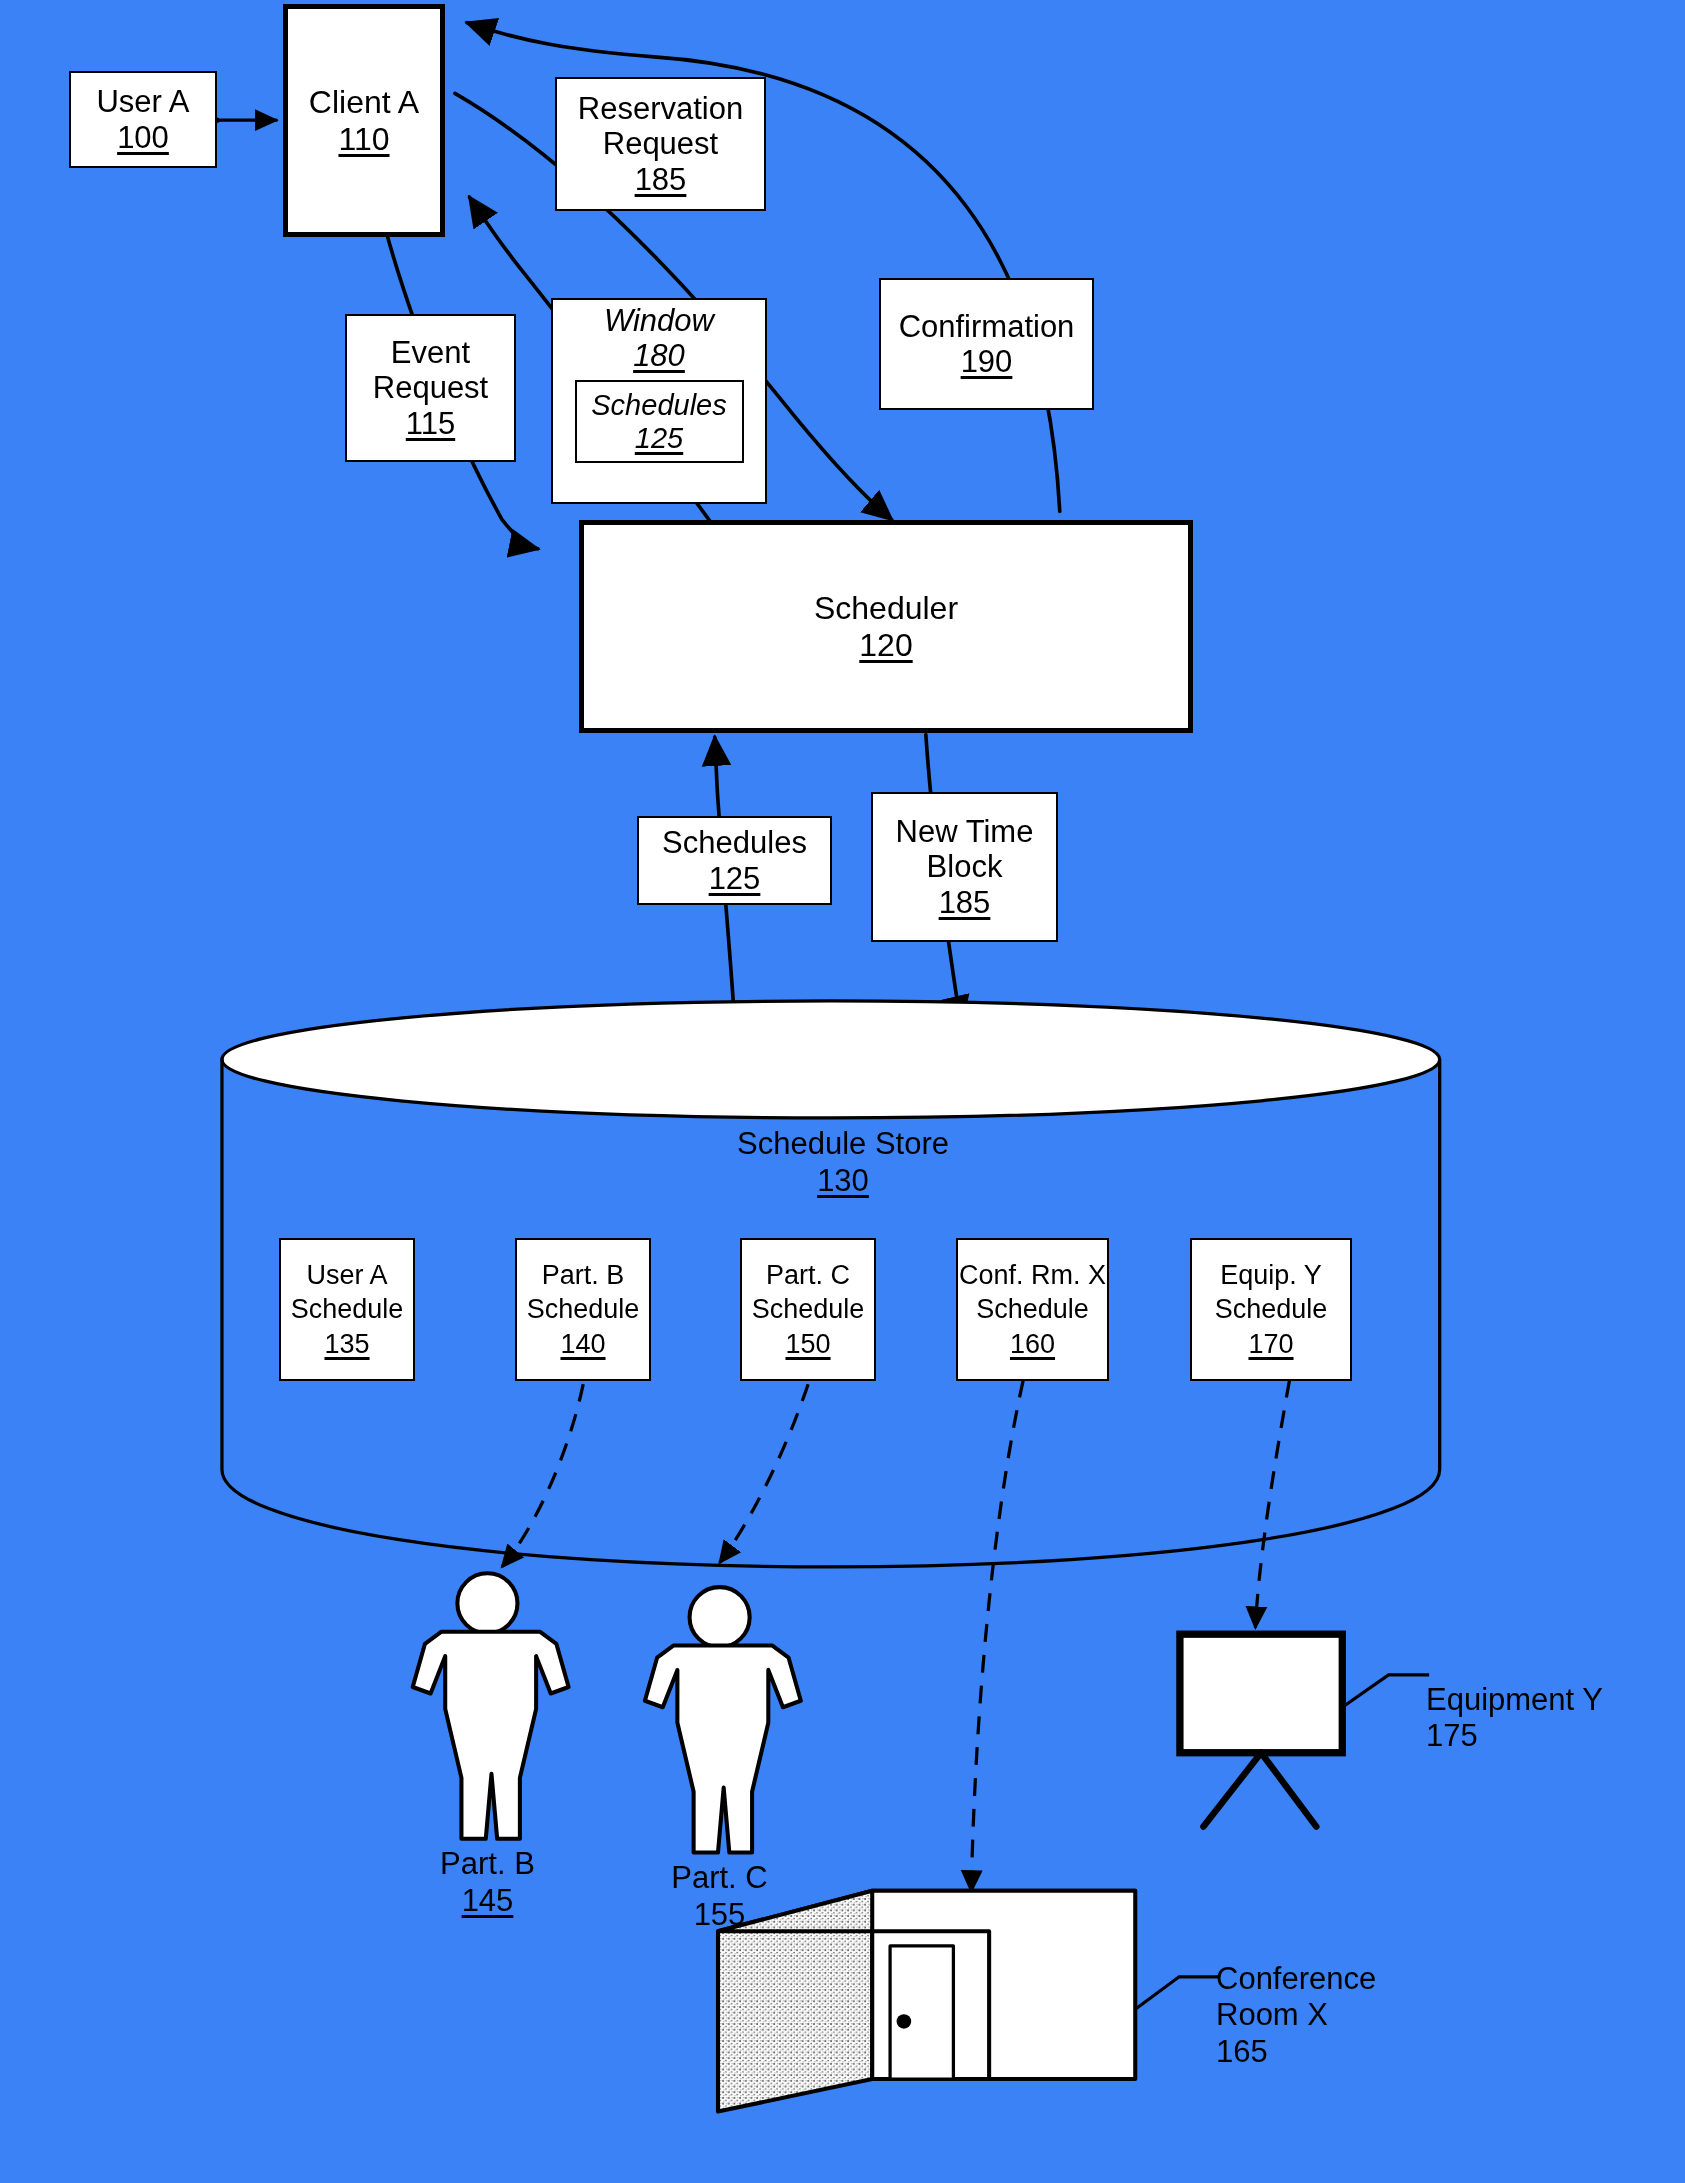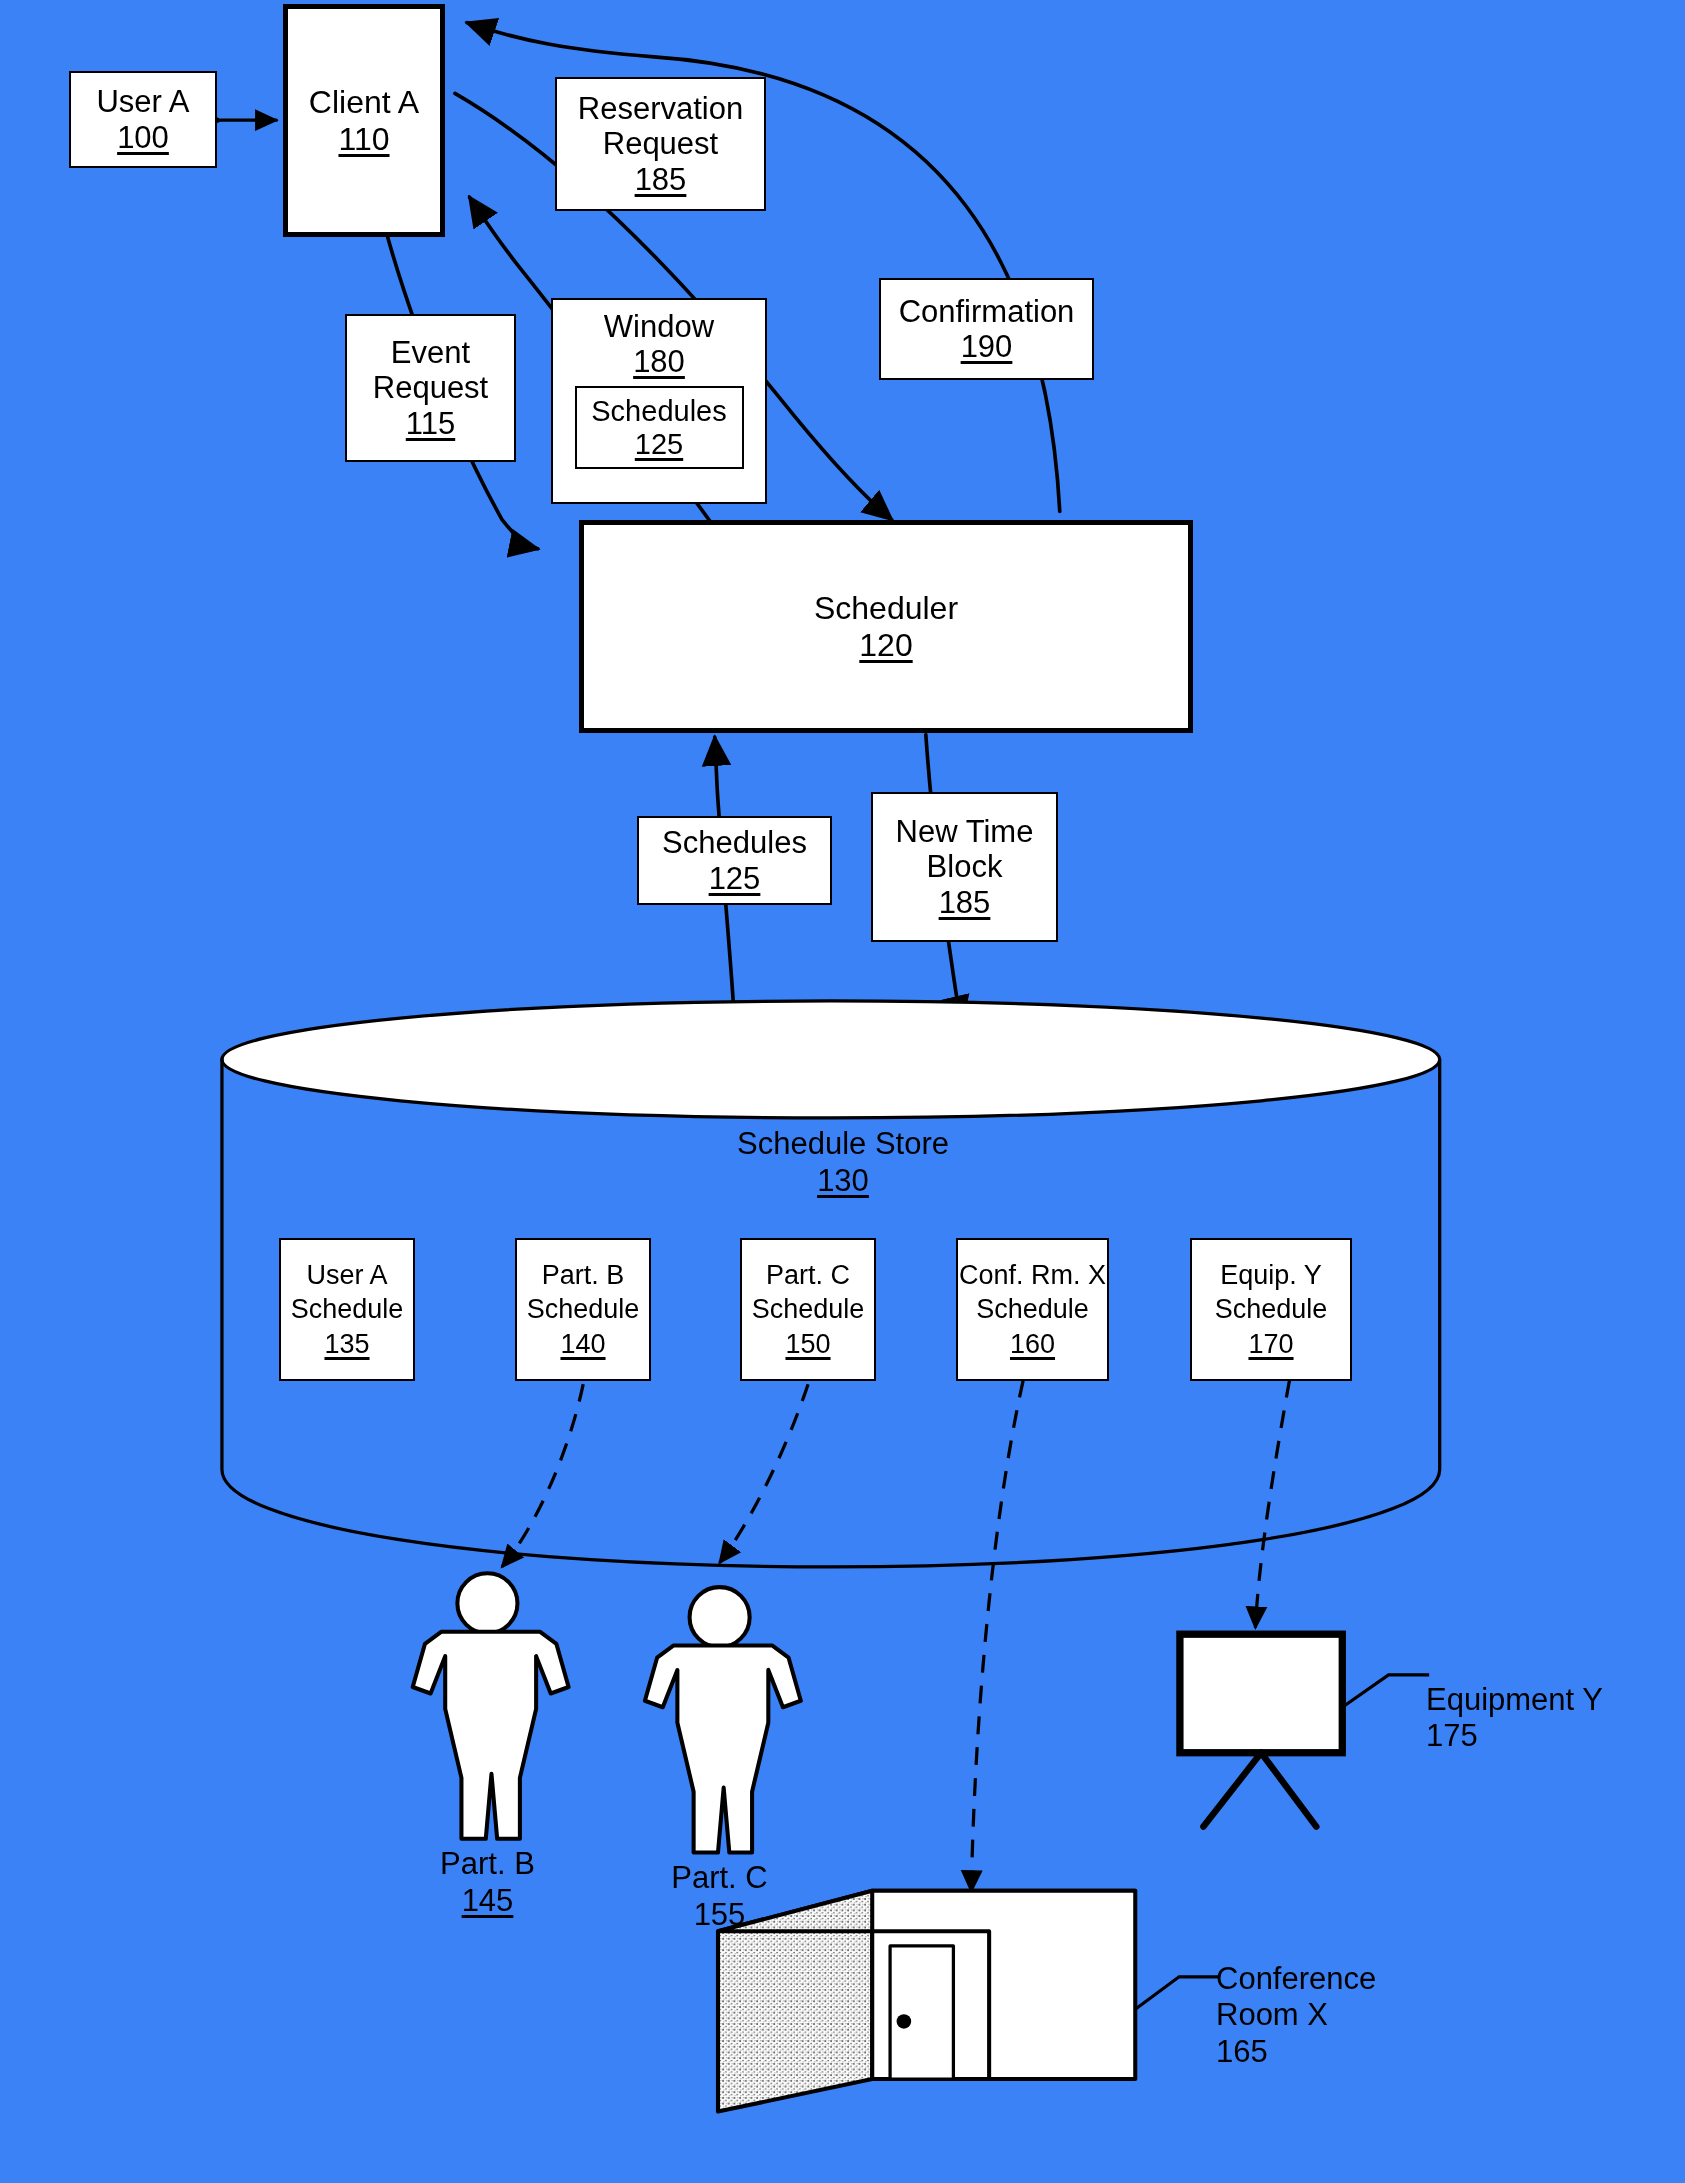--- a/index.html
+++ b/index.html
@@ -232,31 +232,31 @@
     <span class="ref">185</span>
   </div>
 
   <div class="node" id="n-event-request" style="left:345px; top:314px; width:171px; height:148px; font-size:31px;">
     <span class="lbl">Event
 Request</span>
     <span class="ref">115</span>
   </div>
 
   <div class="node" id="n-window" style="left:551px; top:298px; width:216px; height:206px; font-size:31px;
-              justify-content:flex-start; padding-top:9px;">
+              justify-content:flex-start; padding-top:3px;font-style:italic;">
     <span class="lbl">Window</span>
     <span class="ref">180</span>
     <div class="node" id="n-window-schedules" style="position:relative; left:0; top:7.3px; width:169px; height:83px;
                 font-size:29px; border-width:2.4px;">
       <span class="lbl">Schedules</span>
       <span class="ref">125</span>
     </div>
   </div>
 
-  <div class="node" id="n-confirmation" style="left:879px; top:278px; width:215px; height:102px; font-size:31px;">
+  <div class="node" id="n-confirmation" style="left:879px; top:278px; width:215px; height:132px; font-size:31px;">
     <span class="lbl">Confirmation</span>
     <span class="ref">190</span>
   </div>
 
   <div class="node thick bold" id="n-scheduler" style="left:532px; top:520px; width:614px; height:213px; font-size:32px;margin-left:47px;">
     <span class="lbl">Scheduler</span>
     <span class="ref">120</span>
   </div>
 
   <div class="node" id="n-schedules" style="left:637px; top:816px; width:195px; height:89px; font-size:31px;">

